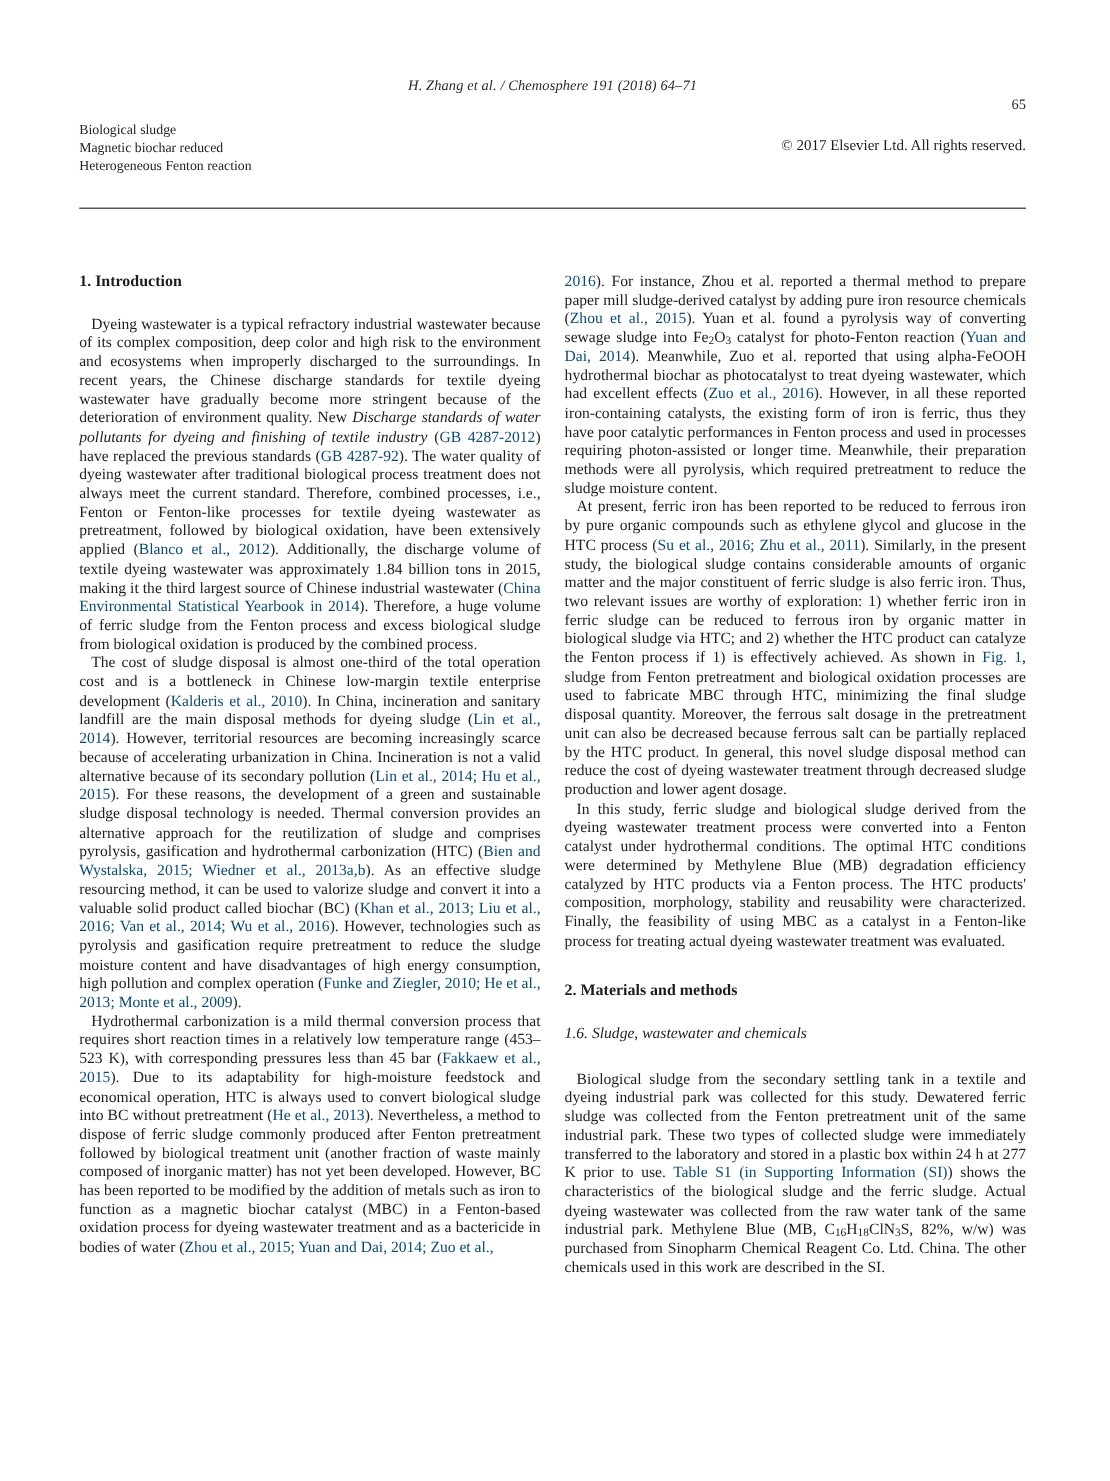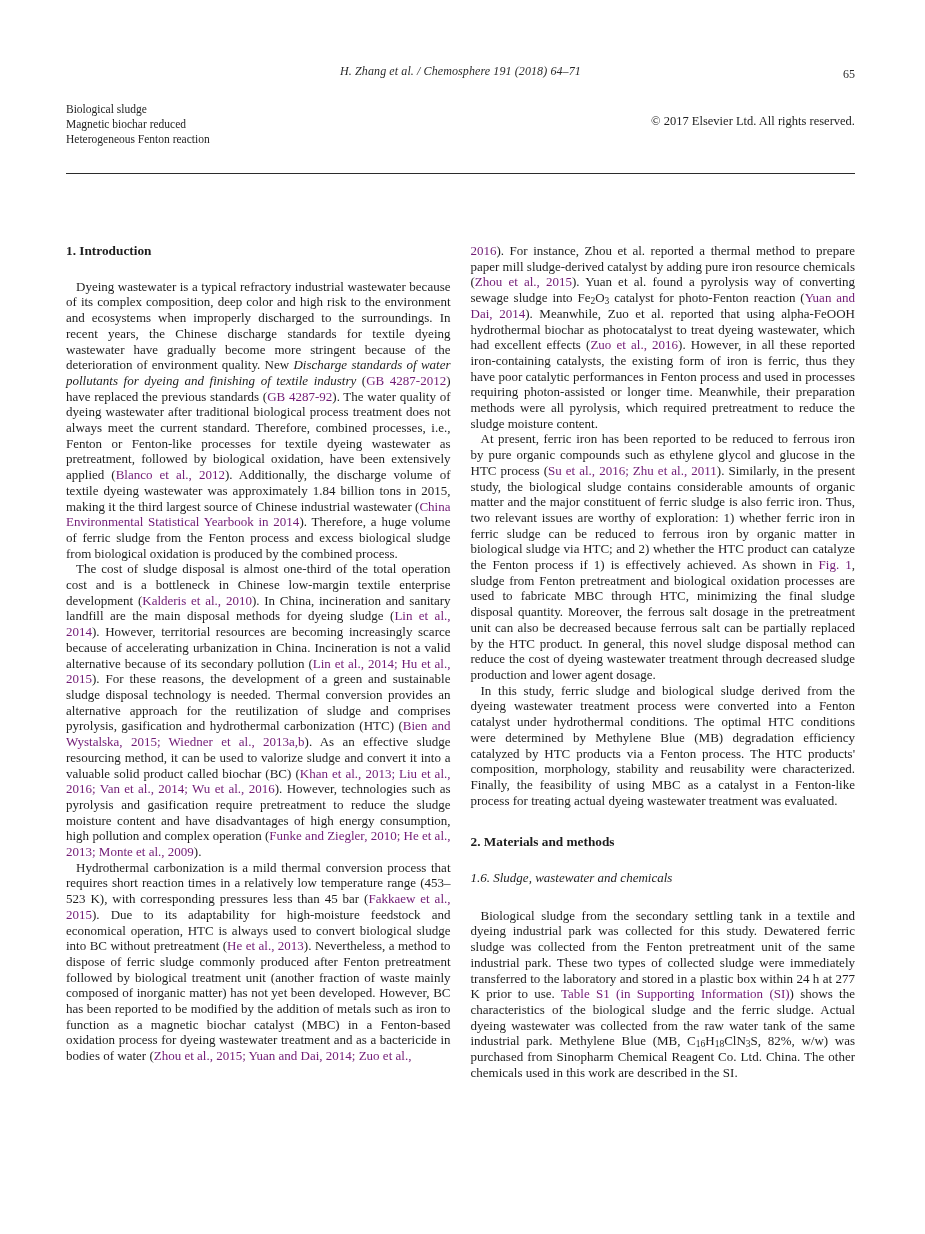--- a/index.html
+++ b/index.html
@@ -12,50 +12,50 @@
   }
   .page { padding: 64px 70px 0 66px; position: relative; }
 
   
   .running-head { position: relative; height: 16px; margin-bottom: 22px; }
   .running-title {
     text-align: center; font-style: italic;
     font-size: 12px; color: #2a2a2a; letter-spacing: 0.1px;
   }
   .page-number {
-    position: absolute; right: 0; top: 3px;
+    position: absolute; right: 0; top: 16px;
     font-size: 12px; font-style: normal; color: #2a2a2a;
   }
 
   
   .front-matter { display: flex; align-items: flex-start; }
   .keywords { flex: 0 0 261px; font-size: 11.5px; line-height: 15px; color: #232323; }
   .keywords div { white-space: nowrap; }
   .abstract-tail { flex: 1; font-size: 12.5px; line-height: 15px; }
   .abstract-tail p { margin: 0; text-align: justify; }
   .copyright { text-align: right; margin-top: 12px; font-size: 12.5px; }
 
   .rule { border: none; border-top: 1.6px solid #2b2b2b; margin: 26px 0 0 0; }
 
   
-  .columns { display: flex; gap: 20px; margin-top: 69px; }
+  .columns { display: flex; gap: 20px; margin-top: 52px; }
   .col { width: 396px; font-size: 13px; line-height: 15.7px; }
 
   .col .h1 {
     font-weight: bold; font-size: 13.3px; margin: 0 0 20px 0;
   }
   .col .h1.later { margin-top: 26px; }
   .col .h2 {
     font-style: italic; font-size: 13px; font-weight: normal;
     margin: 0 0 22px 0;
   }
   .col p { margin: 0; text-align: justify; }
   .col p.indent { text-indent: 10px; }
 
-  .link { color: #701a75; cursor: pointer; }
+  .link { color: #0c4a6e; cursor: pointer; }
   em { font-style: italic; }
   sub { font-size: 9.5px; line-height: 0; vertical-align: -2px; }
 </style>
 </head>
 <body>
 
 <div class="page">
 
   <div class="running-head">
     <div class="running-title">H. Zhang et al. / Chemosphere 191 (2018) 64–71</div>

